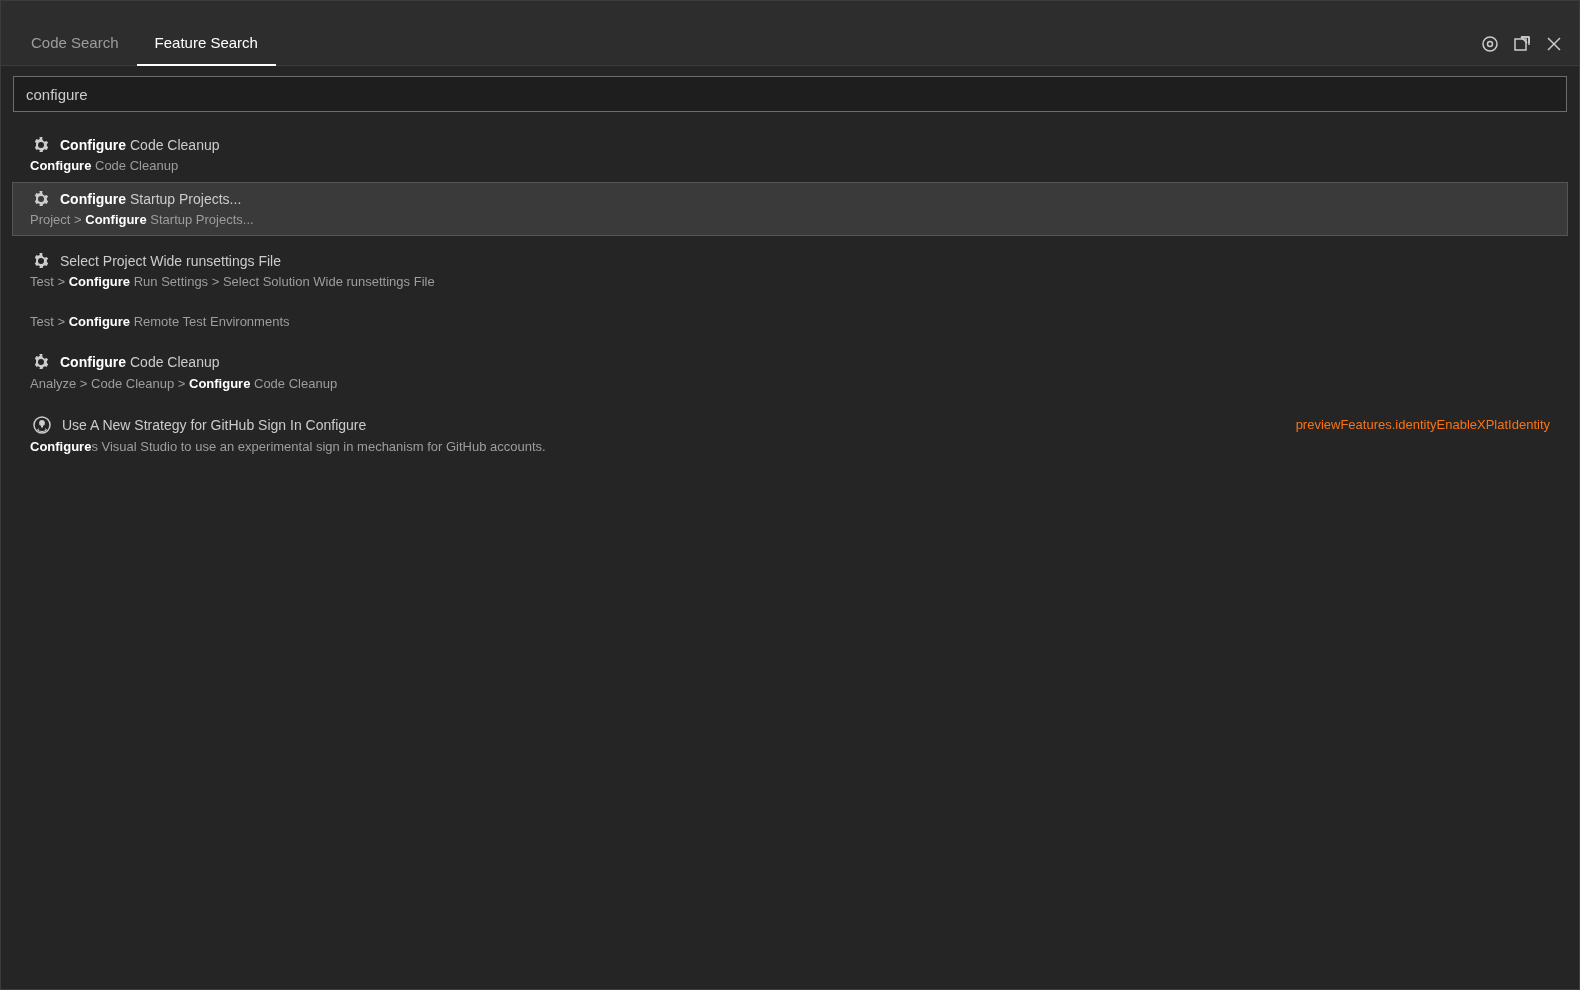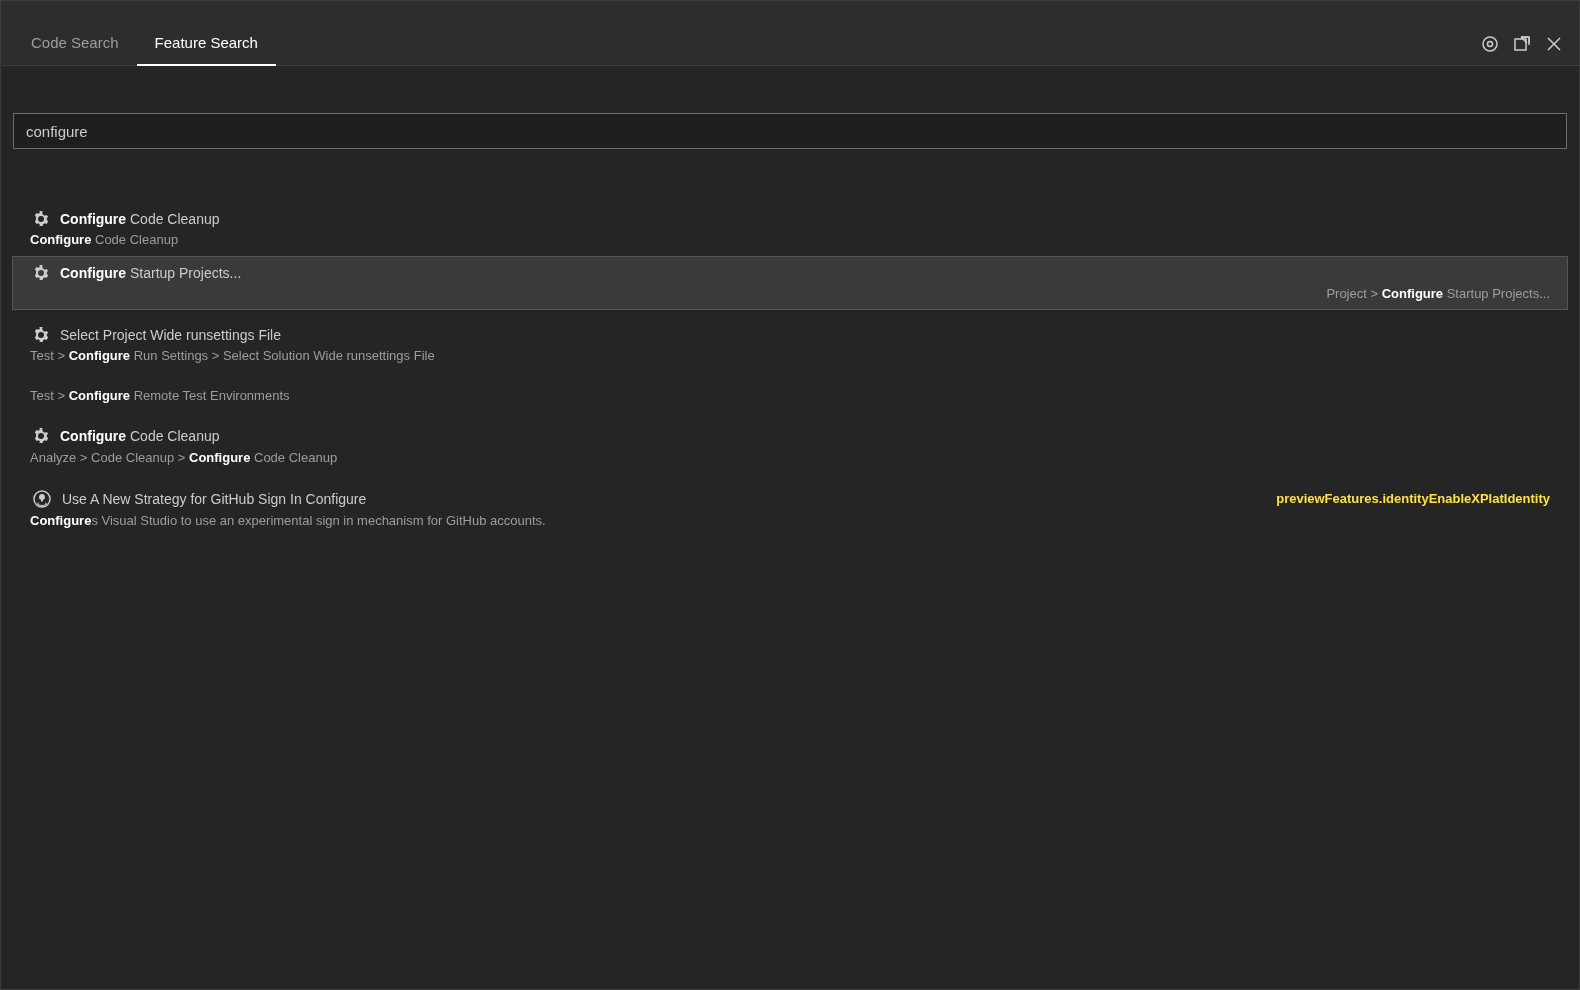--- a/index.html
+++ b/index.html
@@ -17,21 +17,20 @@
       overflow: hidden;
     }
 
     .window {
       width: 1580px;
       height: 990px;
       background-color: #252526;
       display: flex;
       flex-direction: column;
       border: 1px solid #3c3c3c;
-      gap: 37px;
     }
 
     
     .titlebar {
       display: flex;
       align-items: flex-end;
       background-color: #2d2d2d;
       height: 65px;
       padding: 0 12px;
       border-bottom: 1px solid #3c3c3c;
@@ -102,21 +101,20 @@
     .result-item {
       padding: 6px 18px 6px 18px;
       cursor: pointer;
       background-color: transparent;
     }
 
     .result-item.selected {
       background-color: #3a3a3a;
       border: 1px solid #555555;
       padding: 5px 17px 5px 17px;
-      text-align: right;
     }
 
     .result-title-row {
       display: flex;
       align-items: center;
       gap: 8px;
       font-size: 14px;
       line-height: 1.6;
     }
 
@@ -149,24 +147,23 @@
     }
 
     .icon-placeholder {
       width: 22px;
       height: 22px;
       flex-shrink: 0;
     }
 
     .preview-tag {
       margin-left: auto;
-      color: #fde047;
+      color: #f97316;
       font-size: 13px;
       font-style: normal;
-      font-weight: bold;
     }
 
     
     .gear-svg {
       width: 16px;
       height: 16px;
     }
 
     .spacer-item {
       height: 8px;

